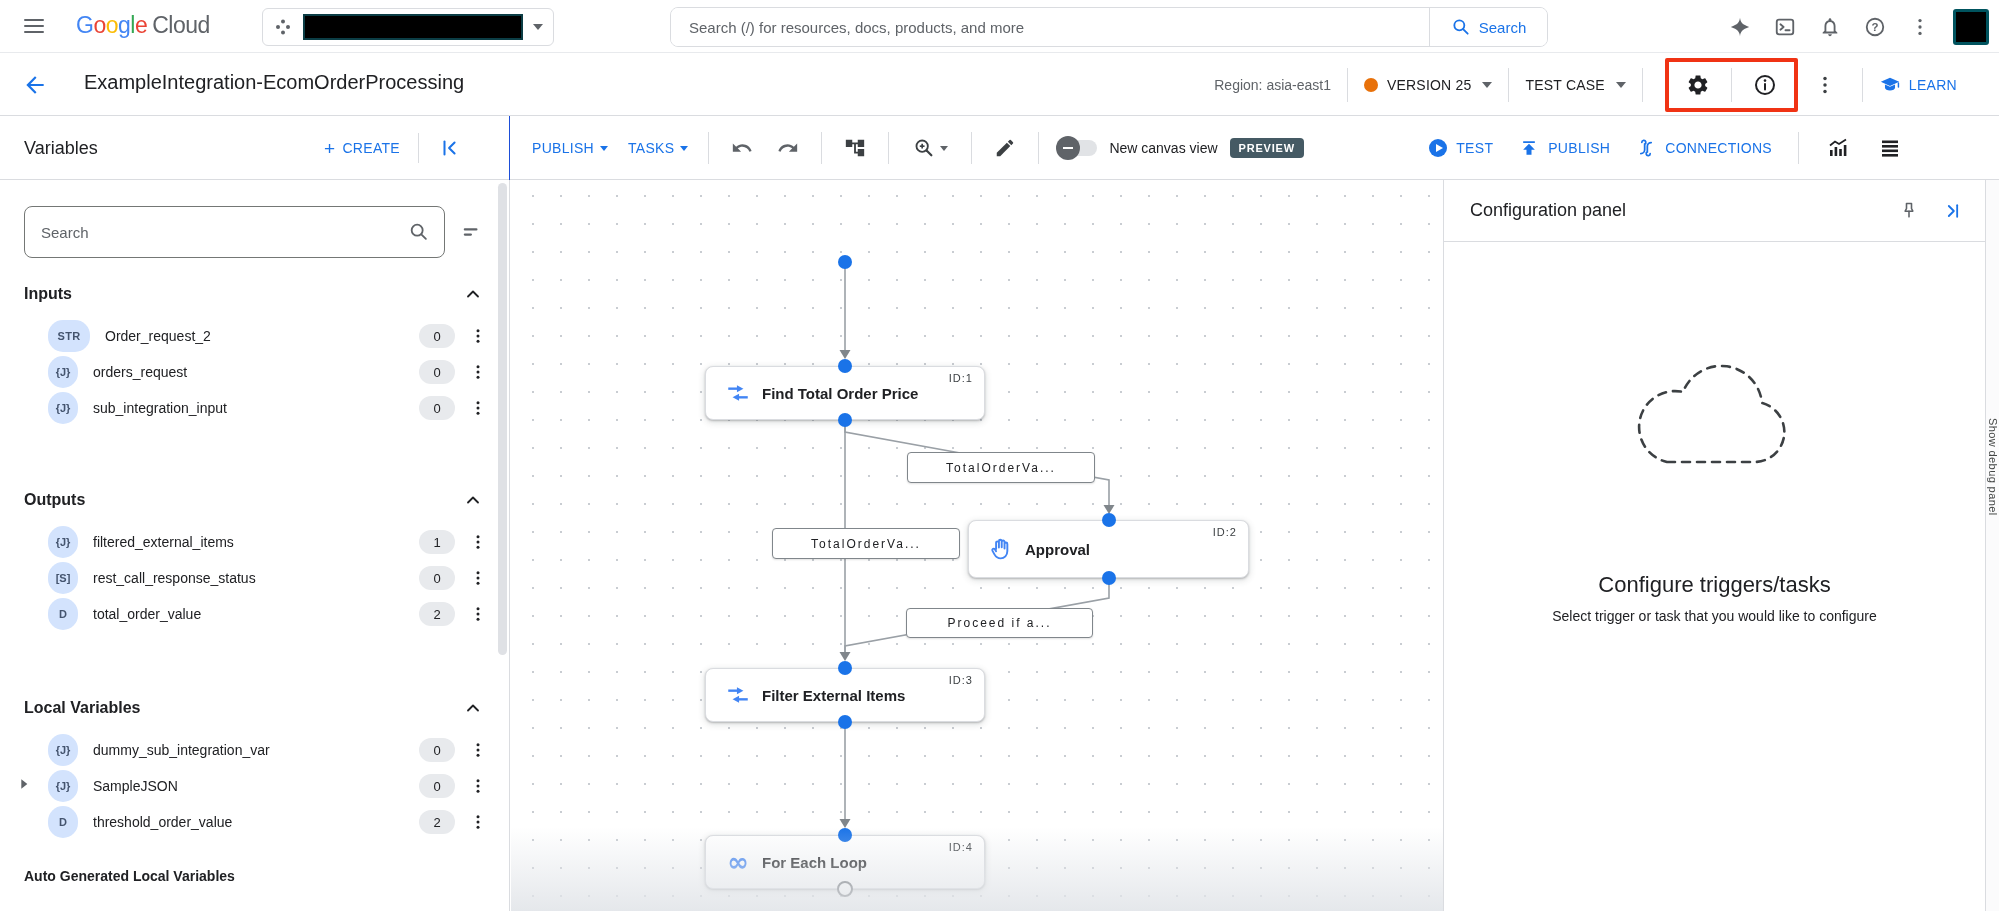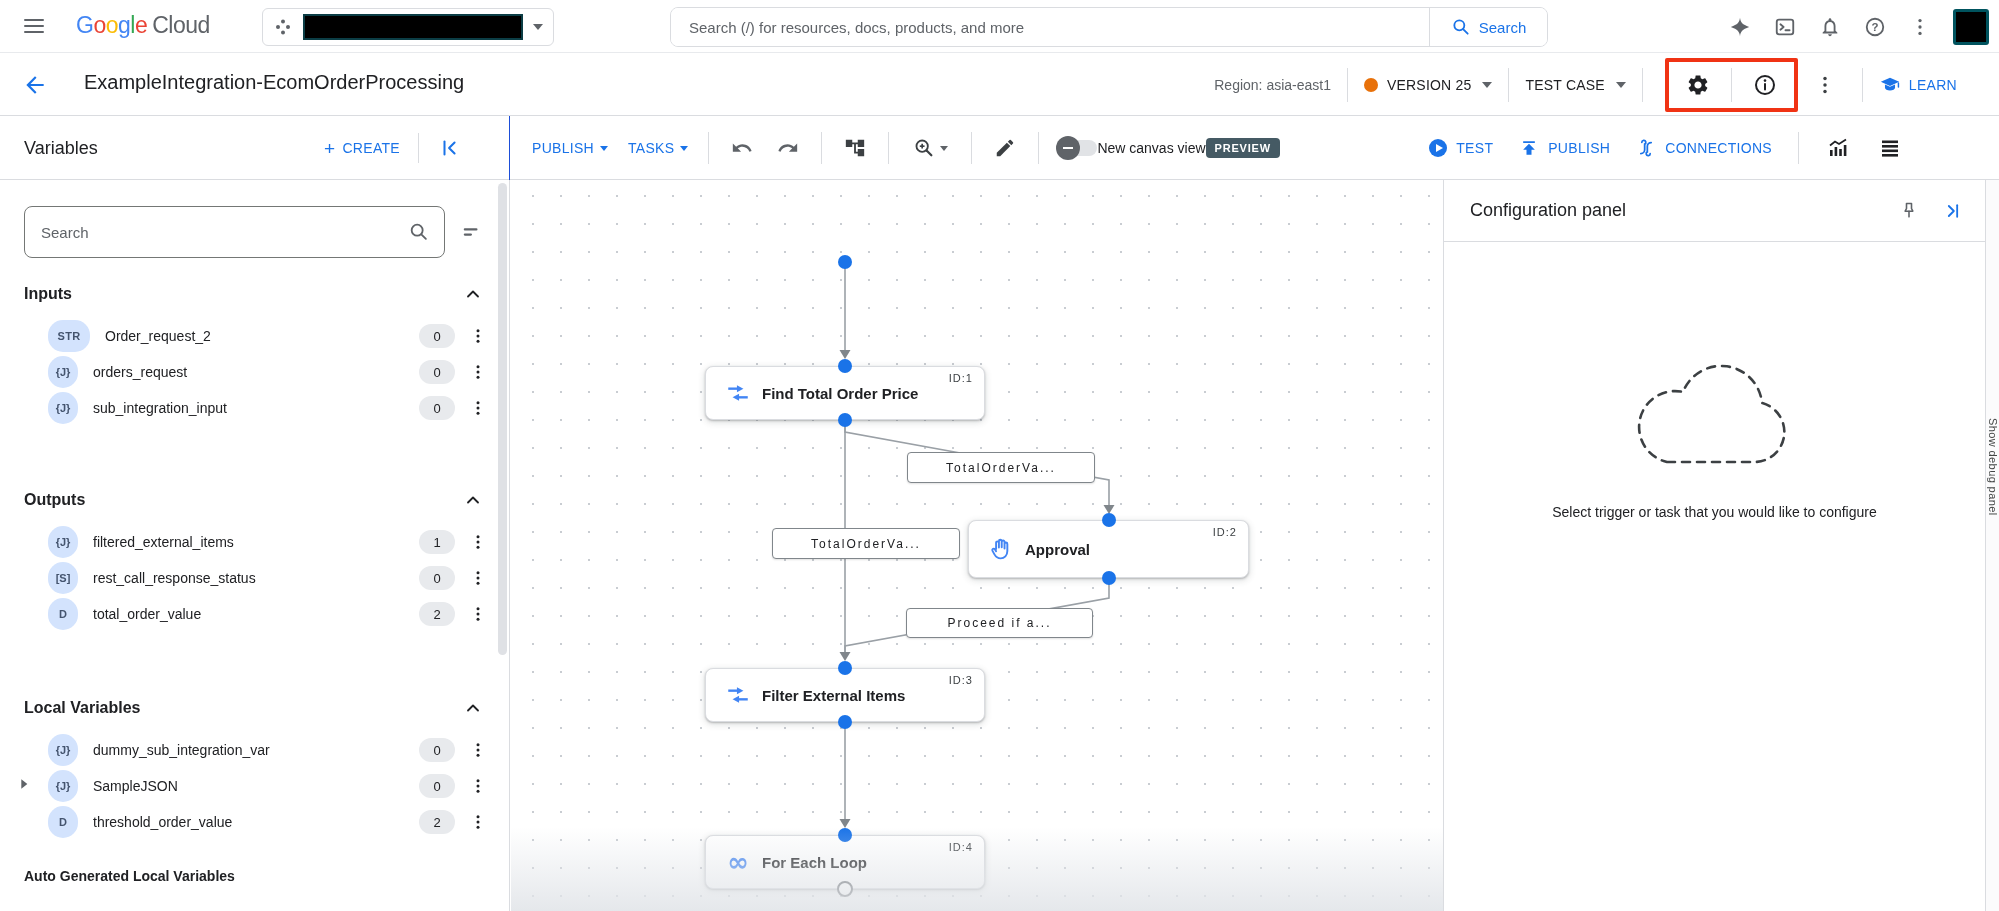--- a/index.html
+++ b/index.html
@@ -61,21 +61,21 @@
   .plus { font-size:19px; font-weight:400; line-height:1; }
   .vh-sep { width:1px; height:30px; background:#dadce0; margin:0 18px; }
   .canvas-toolbar { position:absolute; left:510px; top:0; right:0; height:64px; display:flex;
     align-items:center; padding:0 96px 0 22px; }
   .ct-left { display:flex; align-items:center; gap:20px; }
   .ct-right { margin-left:auto; display:flex; align-items:center; gap:26px; }
   .tool-label { display:flex; align-items:center; gap:6px; color:#1a73e8; font-size:14px; font-weight:500;
     letter-spacing:.3px; cursor:pointer; }
   .tl-caret { width:0;height:0;border-left:4px solid transparent;border-right:4px solid transparent;border-top:5px solid #1a73e8;}
   .ct-sep { width:1px; height:32px; background:#dadce0; }
-  .toggle-wrap { display:flex; align-items:center; gap:0; }
+  .toggle-wrap { display:flex; align-items:center; gap:12px; }
   .toggle { position:relative; width:38px; height:16px; background:#e1e3e6; border-radius:8px; cursor:pointer; }
   .toggle .thumb { position:absolute; left:-3px; top:-4px; width:24px; height:24px; border-radius:50%;
     background:#5f6368; display:flex; align-items:center; justify-content:center; }
   .toggle .thumb i { width:10px; height:2px; background:#fff; display:block; }
   .toggle-label { font-size:14px; color:#202124; }
   .preview-badge { background:#455a64; color:#fff; font-size:11px; font-weight:700; letter-spacing:.8px;
     padding:4px 9px; border-radius:4px; }
   .test-btn,.pub-btn,.conn-btn { display:flex; align-items:center; gap:9px; color:#1a73e8; font-size:14px;
     font-weight:500; letter-spacing:.3px; cursor:pointer; }
   .play-circle { width:18px; height:18px; border-radius:50%; background:#1a73e8; display:flex;
@@ -639,20 +639,21 @@
         <svg width="20" height="20" viewBox="0 0 24 24">
           <polyline points="7,6 13,12 7,18" fill="none" stroke="#1a73e8" stroke-width="2.2" stroke-linecap="round" stroke-linejoin="round"></polyline>
           <line x1="17" y1="5" x2="17" y2="19" stroke="#1a73e8" stroke-width="2.2" stroke-linecap="round"></line>
         </svg>
       </div>
     </div>
     <div class="cfg-body">
       <svg class="cloud-illus" width="200" height="140" viewBox="0 0 200 140">
         <path d="M52 112 h88 a30 30 0 0 0 7 -59 a41 41 0 0 0 -79 -11 a32 32 0 0 0 -16 70 z" fill="none" stroke="#3c4043" stroke-width="2.6" stroke-linecap="round" stroke-dasharray="8 7"></path>
       </svg>
+      <div class="cfg-heading">Configure triggers/tasks</div>
       <div class="cfg-sub">Select trigger or task that you would like to configure</div>
     </div>
   </div>
 
   <div class="debug-strip">
     <span>Show debug panel</span>
   </div>
 
 </div>
 

